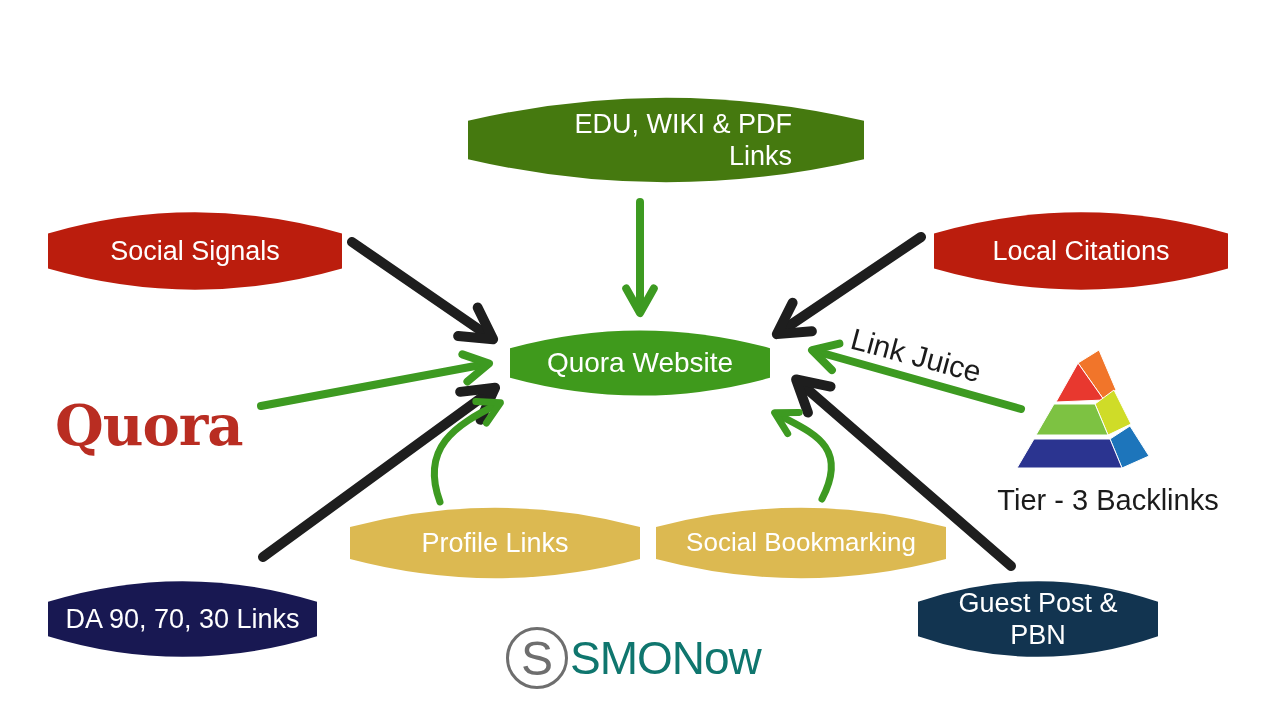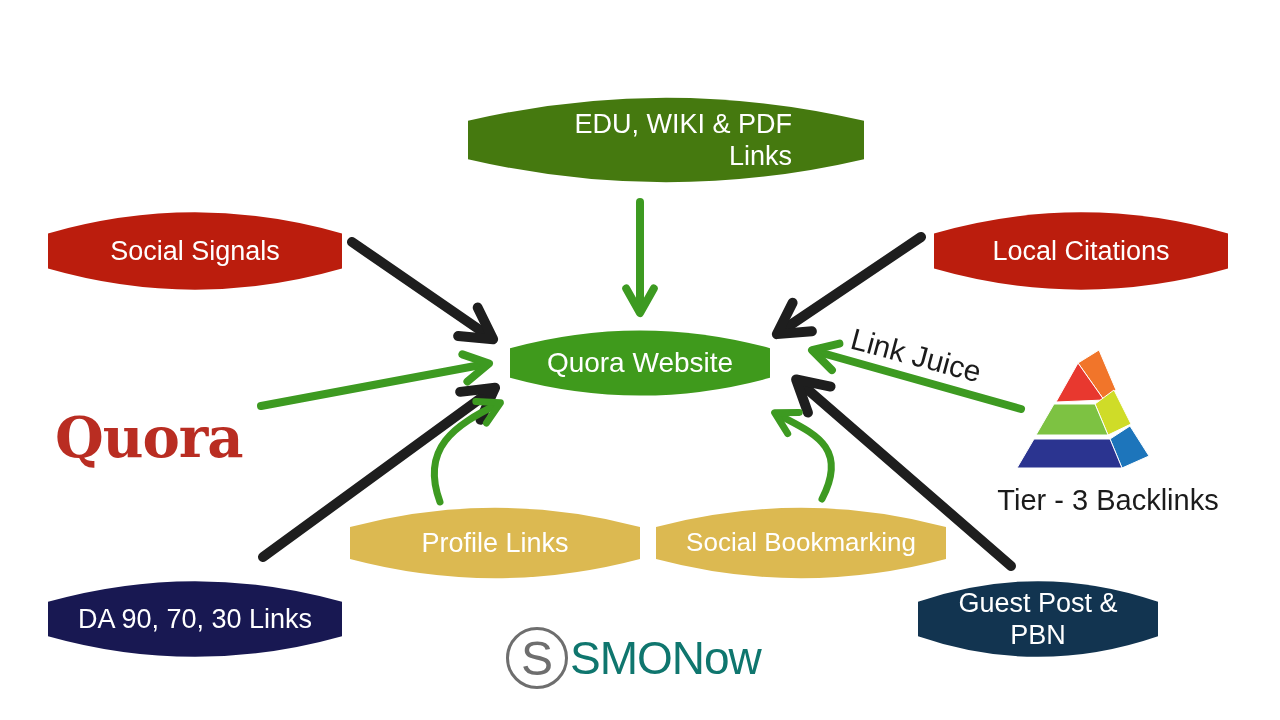--- a/index.html
+++ b/index.html
@@ -12,24 +12,24 @@
          color:#fff;text-align:center;font-size:27px;line-height:1.2;}
   .badge svg.shape{position:absolute;left:0;top:0;width:100%;height:100%;}
   .badge .lbl{position:relative;z-index:1;padding:0 14px;}
   #edu{left:468px;top:92px;width:396px;height:96px;text-align:right;}
   #edu .lbl{max-width:252px;}
   #social-signals{left:48px;top:207px;width:294px;height:88px;}
   #local-citations{left:934px;top:207px;width:294px;height:88px;}
   #your-website{left:510px;top:326px;width:260px;height:74px;font-size:28px;}
   #profile-links{left:350px;top:503px;width:290px;height:80px;}
   #social-bookmarking{left:656px;top:503px;width:290px;height:80px;font-size:26px;}
-  #da-links{left:48px;top:576px;width:294px;height:86px;}
+  #da-links{left:48px;top:576px;width:269px;height:86px;}
   #guest-post{left:918px;top:576px;width:240px;height:86px;}
   .quora{position:absolute;left:55px;top:392px;font-family:"DejaVu Serif", serif;
-         font-weight:bold;font-size:56px;color:#B92D22;letter-spacing:-1px;margin-top:12px;}
+         font-weight:bold;font-size:56px;color:#B92D22;letter-spacing:-1px;}
   .link-juice{position:absolute;left:856px;top:322px;font-size:30px;color:#1b1b1b;
               transform:rotate(15deg);transform-origin:left top;white-space:nowrap;}
   .tier3{position:absolute;left:980px;top:484px;width:256px;text-align:center;
          font-size:29px;color:#1b1b1b;}
   .pyramid{position:absolute;left:1008px;top:342px;width:152px;height:132px;}
   .logo{position:absolute;left:506px;top:627px;display:flex;align-items:center;}
   .logo-circle{width:62px;height:62px;border:3px solid #6E6E6E;border-radius:50%;
                display:flex;align-items:center;justify-content:center;
                font-size:48px;color:#6E6E6E;box-sizing:border-box;}
   .logo-name{font-size:46px;color:#0f766e;letter-spacing:-1px;margin-left:2px;}

